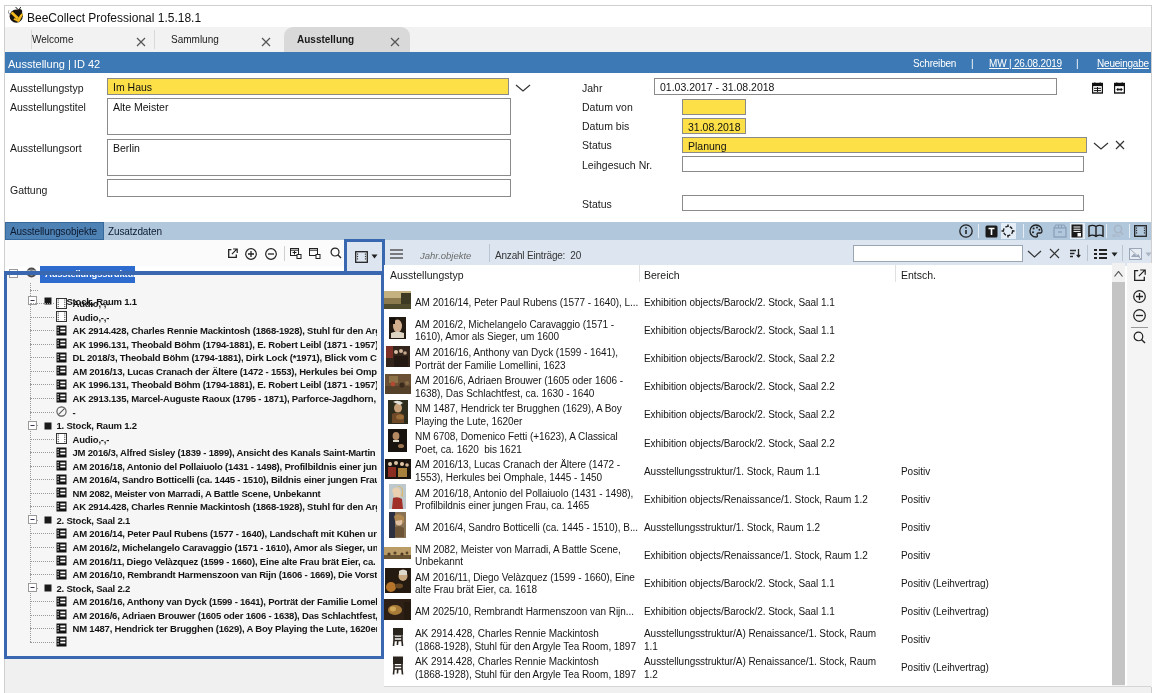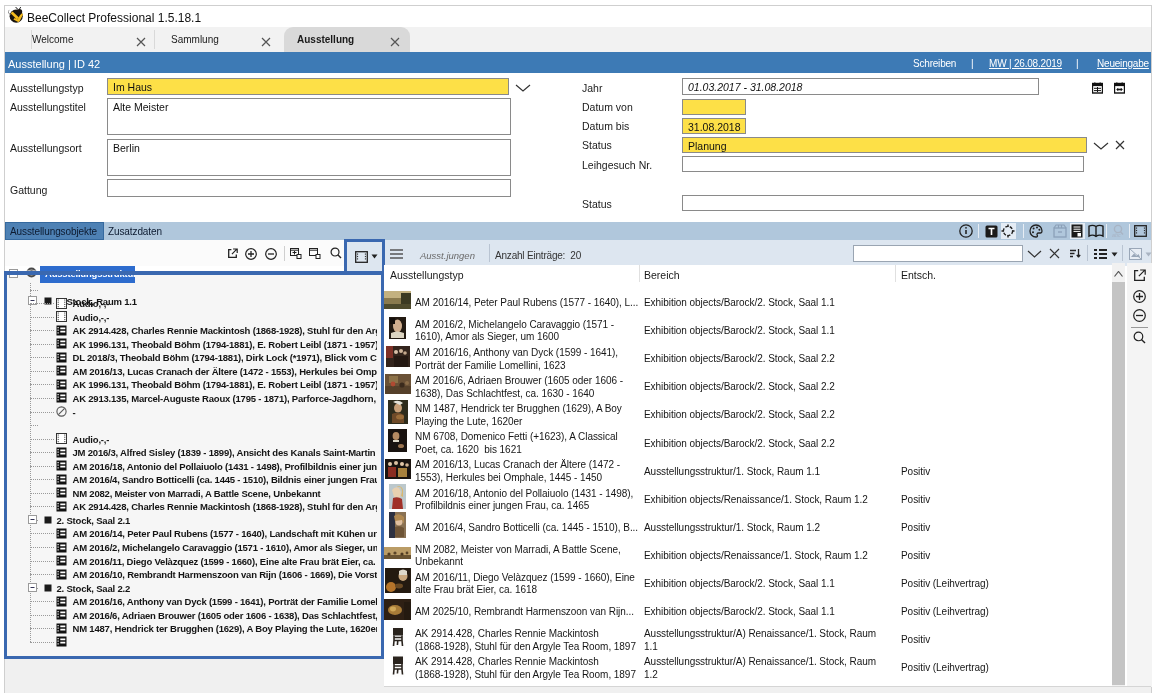--- a/index.html
+++ b/index.html
@@ -75,21 +75,21 @@
     <svg class="ic" style="left:515px;top:84px" width="16" height="8" viewBox="0 0 16 8">
       <path d="M1 1 L8.0 7 L15 1" stroke="#333" stroke-width="1.2" fill="none"></path>
     </svg>
     <div class="flabel" style="left:10px;top:101px">Ausstellungstitel</div>
     <div class="field" style="left:107px;top:98px;width:404px;height:37px;">Alte Meister</div>
     <div class="flabel" style="left:10px;top:142px">Ausstellungsort</div>
     <div class="field" style="left:107px;top:139px;width:404px;height:37px;">Berlin</div>
     <div class="flabel" style="left:10px;top:184px">Gattung</div>
     <div class="field" style="left:107px;top:179px;width:404px;height:18px;"></div>
     <div class="flabel" style="left:582px;top:82px">Jahr</div>
-    <div class="field" style="left:682px;top:78px;width:357px;height:17px;font-style:italic;">01.03.2017 - 31.08.2018</div>
+    <div class="field" style="left:654px;top:78px;width:403px;height:17px;">01.03.2017 - 31.08.2018</div>
     <svg class="ic" style="left:1092px;top:82px" width="11" height="12" viewBox="0 0 11 12">
       <rect x="0.5" y="1.5" width="10" height="9.5" fill="#fff" stroke="#111" stroke-width="1.4"></rect>
       <rect x="0.5" y="1.5" width="10" height="2.6" fill="#111"></rect>
       <path d="M2.8 0.5 V3 M8.2 0.5 V3" stroke="#111" stroke-width="1.3"></path>
       <path d="M2 6.3 H9 M2 8.6 H9 M5.5 5 V10" stroke="#111" stroke-width="1"></path>
     </svg>
     <svg class="ic" style="left:1114px;top:82px" width="11" height="12" viewBox="0 0 11 12">
       <rect x="0.5" y="1.5" width="10" height="9.5" fill="#fff" stroke="#111" stroke-width="1.4"></rect>
       <rect x="0.5" y="1.5" width="10" height="2.6" fill="#111"></rect>
       <path d="M2.8 0.5 V3 M8.2 0.5 V3" stroke="#111" stroke-width="1.3"></path>
@@ -200,21 +200,21 @@
     <svg class="ic" style="left:355px;top:251px" width="13" height="12" viewBox="0 0 13 12">
       <rect x="0.7" y="0.7" width="11.6" height="10.6" stroke="#222" stroke-width="1.3" fill="none"></rect>
       <path d="M2.6 2.5 V9.5 M10.4 2.5 V9.5" stroke="#222" stroke-width="1" stroke-dasharray="1.2 1.2"></path>
     </svg>
     <svg class="ic" style="left:371px;top:254px" width="7" height="5" viewBox="0 0 7 5">
       <path d="M0.5 0.5 H6.5 L3.5 4.5 Z" fill="#222"></path>
     </svg>
     <svg class="ic" style="left:390px;top:248px" width="13" height="12" viewBox="0 0 13 12">
       <path d="M0 2 H13 M0 6 H13 M0 10 H13" stroke="#555" stroke-width="1.6"></path>
     </svg>
-    <div class="abs" style="left:420px;top:250px;font-size:9.5px;font-style:italic;color:#6b6b6b">Ausst.jungen</div>
+    <div class="abs" style="left:420px;top:250px;font-size:9.5px;font-style:italic;color:#6b6b6b">Jahr.objekte</div>
     <div class="abs" style="left:489px;top:244px;width:1px;height:18px;background:#b9c4d2"></div>
     <div class="abs" style="left:495px;top:249.5px;font-size:10px;letter-spacing:-0.2px;color:#333">Anzahl Einträge:&nbsp;&nbsp;20</div>
     <div class="abs" style="left:853px;top:245px;width:170px;height:17px;background:#fff;border:1px solid #9aa5b2"></div>
     <svg class="ic" style="left:1027px;top:250px" width="15" height="8" viewBox="0 0 15 8">
       <path d="M1 1 L7.5 7 L14 1" stroke="#333" stroke-width="1.2" fill="none"></path>
     </svg>
     <svg class="ic" style="left:1049px;top:248px" width="11" height="11" viewBox="0 0 11 11">
       <path d="M1 1 L10 10 M10 1 L1 10" stroke="#333" stroke-width="1.2"></path>
     </svg>
     <svg class="ic" style="left:1069px;top:247px" width="12" height="12" viewBox="0 0 12 12">
@@ -328,20 +328,30 @@
       </div>
       <div class="doth" style="left:22.5px;top:137.5px;width:24px"></div>
       <div class="trow" style="top:131.0px">
         <svg class="ic" style="left:48.5px;top:1px" width="11" height="11" viewBox="0 0 11 11">
           <circle cx="5.5" cy="5.5" r="4.6" stroke="#555" stroke-width="1.1" fill="none"></circle>
           <path d="M2.4 8.6 L8.6 2.4" stroke="#555" stroke-width="1.1"></path>
         </svg>
         <span class="abs" style="left:65.5px;top:1.5px">-</span>
       </div>
       <div class="doth" style="left:22.5px;top:151.05px;width:8px"></div>
+      <div class="trow" style="top:144.55px">
+        <svg class="ic" style="left:20.5px;top:2px" width="9" height="9" viewBox="0 0 9 9">
+          <rect x="0.5" y="0.5" width="8" height="8" fill="#fff" stroke="#9a9a9a"></rect>
+          <path d="M2.5 4.5 H6.5" stroke="#335" stroke-width="1"></path>
+        </svg>
+        <svg class="ic" style="left:36.5px;top:3px" width="8" height="8" viewBox="0 0 8 8">
+          <rect x="0.5" y="0.5" width="7" height="7" fill="#1a1a1a"></rect>
+        </svg>
+        <span class="abs" style="left:49.5px;top:1.5px">1. Stock, Raum 1.2</span>
+      </div>
       <div class="doth" style="left:22.5px;top:164.60000000000002px;width:24px"></div>
       <div class="trow" style="top:158.10000000000002px">
         <svg class="ic" style="left:48.5px;top:1px" width="11" height="11" viewBox="0 0 11 11">
           <rect x="0.5" y="0.5" width="10" height="10" fill="#fff" stroke="#333" stroke-width="1"></rect>
           <path d="M2.2 1.5 V9.5 M8.8 1.5 V9.5" stroke="#333" stroke-width="1" stroke-dasharray="1.1 1.1"></path>
         </svg>
         <span class="abs" style="left:65.5px;top:1.5px">Audio,-,-</span>
       </div>
       <div class="doth" style="left:22.5px;top:178.14999999999998px;width:24px"></div>
       <div class="trow" style="top:171.64999999999998px">

